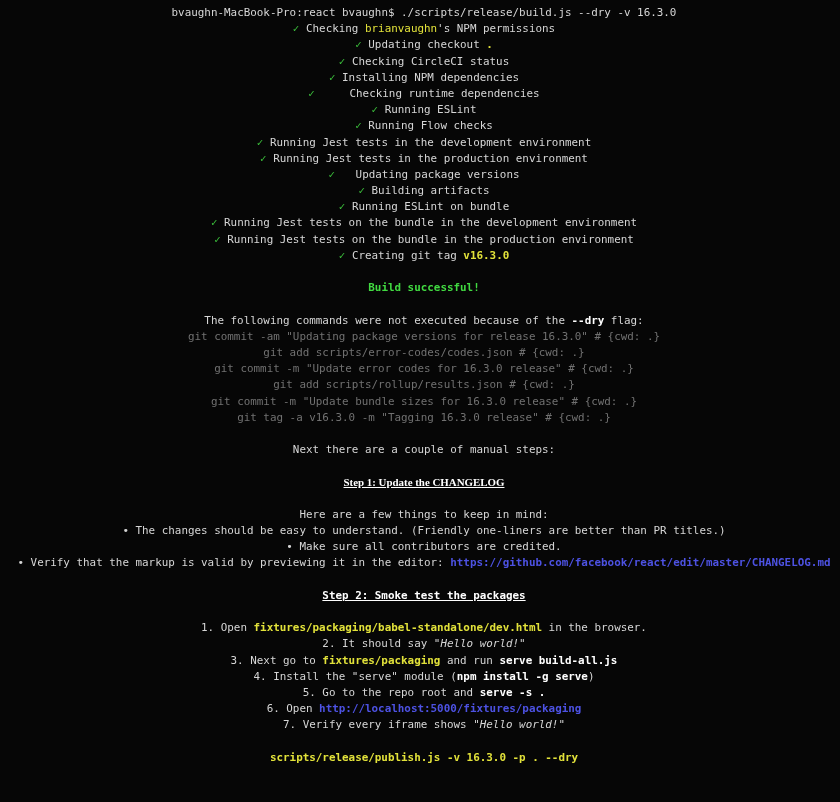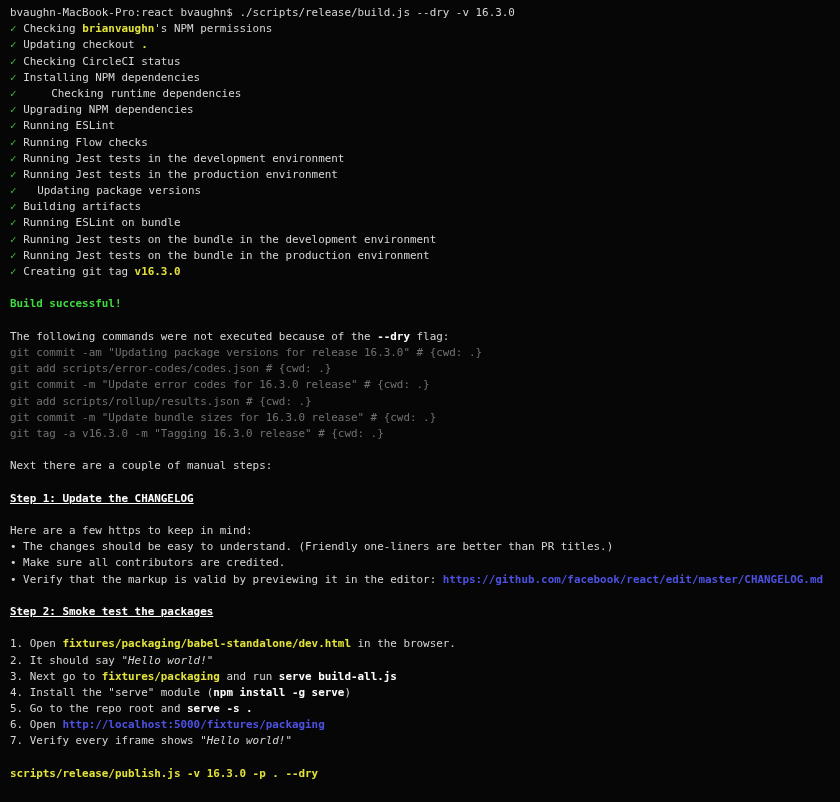--- a/index.html
+++ b/index.html
@@ -17,37 +17,37 @@
     padding: 5px 2px 4px 10px;
     background: #060606;
     font-family: "DejaVu Sans Mono", "Liberation Mono", monospace;
     font-size: 10.9px;
     line-height: 16.2px;
     letter-spacing: 0;
   }
   .term-line {
     white-space: pre;
     height: 16.2px;
+    text-align: center;
   }
   .term-line span {
     white-space: pre;
   }
 </style>
 </head>
 <body>
 
 <div class="terminal">
   <div id="terminal-output">
       <div class="term-line"><span style="color: rgb(214, 214, 214);">bvaughn-MacBook-Pro:react bvaughn$ ./scripts/release/build.js --dry -v 16.3.0</span></div>
-      <div class="term-line"><span style="color: rgb(60, 193, 60);">✓ </span><span style="color: rgb(214, 214, 214);">Checking </span><span style="color: rgb(226, 226, 58); font-weight: bold;">brianvaughn</span><span style="color: rgb(214, 214, 214);">'s NPM permissions</span></div>
+      <div class="term-line"><span style="color: rgb(60, 193, 60);">✓ </span><span style="color: rgb(214, 214, 214);">Checking </span><span style="color: rgb(226, 226, 58); font-weight: normal;">brianvaughn</span><span style="color: rgb(214, 214, 214);">'s NPM permissions</span></div>
       <div class="term-line"><span style="color: rgb(60, 193, 60);">✓ </span><span style="color: rgb(214, 214, 214);">Updating checkout </span><span style="color: rgb(226, 226, 58); font-weight: bold;">.</span></div>
       <div class="term-line"><span style="color: rgb(60, 193, 60);">✓ </span><span style="color: rgb(214, 214, 214);">Checking CircleCI status</span></div>
       <div class="term-line"><span style="color: rgb(60, 193, 60);">✓ </span><span style="color: rgb(214, 214, 214);">Installing NPM dependencies</span></div>
       <div class="term-line"><span style="color: rgb(60, 193, 60);">✓ </span><span style="color: rgb(214, 214, 214); margin-left: 28px;">Checking runtime dependencies</span></div>
-      <div class="term-line"><span style="color: rgb(60, 193, 60);">✓ </span><span style="color: rgb(214, 214, 214);">Upgrading NPM dependencies</span></div>
       <div class="term-line"><span style="color: rgb(60, 193, 60);">✓ </span><span style="color: rgb(214, 214, 214);">Running ESLint</span></div>
       <div class="term-line"><span style="color: rgb(60, 193, 60);">✓ </span><span style="color: rgb(214, 214, 214);">Running Flow checks</span></div>
       <div class="term-line"><span style="color: rgb(60, 193, 60);">✓ </span><span style="color: rgb(214, 214, 214);">Running Jest tests in the development environment</span></div>
       <div class="term-line"><span style="color: rgb(60, 193, 60);">✓ </span><span style="color: rgb(214, 214, 214);">Running Jest tests in the production environment</span></div>
       <div class="term-line"><span style="color: rgb(60, 193, 60);">✓ </span><span style="color: rgb(214, 214, 214); margin-left: 14px;">Updating package versions</span></div>
       <div class="term-line"><span style="color: rgb(60, 193, 60);">✓ </span><span style="color: rgb(214, 214, 214);">Building artifacts</span></div>
       <div class="term-line"><span style="color: rgb(60, 193, 60);">✓ </span><span style="color: rgb(214, 214, 214);">Running ESLint on bundle</span></div>
       <div class="term-line"><span style="color: rgb(60, 193, 60);">✓ </span><span style="color: rgb(214, 214, 214);">Running Jest tests on the bundle in the development environment</span></div>
       <div class="term-line"><span style="color: rgb(60, 193, 60);">✓ </span><span style="color: rgb(214, 214, 214);">Running Jest tests on the bundle in the production environment</span></div>
       <div class="term-line"><span style="color: rgb(60, 193, 60);">✓ </span><span style="color: rgb(214, 214, 214);">Creating git tag </span><span style="color: rgb(226, 226, 58); font-weight: bold;">v16.3.0</span></div>
@@ -57,23 +57,23 @@
       <div class="term-line"><span style="color: rgb(214, 214, 214);">The following commands were not executed because of the </span><span style="color: rgb(255, 255, 255); font-weight: bold;">--dry</span><span style="color: rgb(214, 214, 214);"> flag:</span></div>
       <div class="term-line"><span style="color: rgb(113, 113, 113);">git commit -am "Updating package versions for release 16.3.0" # {cwd: .}</span></div>
       <div class="term-line"><span style="color: rgb(113, 113, 113); margin-top: 41px;">git add scripts/error-codes/codes.json # {cwd: .}</span></div>
       <div class="term-line"><span style="color: rgb(113, 113, 113);">git commit -m "Update error codes for 16.3.0 release" # {cwd: .}</span></div>
       <div class="term-line"><span style="color: rgb(113, 113, 113);">git add scripts/rollup/results.json # {cwd: .}</span></div>
       <div class="term-line"><span style="color: rgb(113, 113, 113);">git commit -m "Update bundle sizes for 16.3.0 release" # {cwd: .}</span></div>
       <div class="term-line"><span style="color: rgb(113, 113, 113);">git tag -a v16.3.0 -m "Tagging 16.3.0 release" # {cwd: .}</span></div>
       <div class="term-line">&nbsp;</div>
       <div class="term-line"><span style="color: rgb(214, 214, 214);">Next there are a couple of manual steps:</span></div>
       <div class="term-line">&nbsp;</div>
-      <div class="term-line"><span style="color: rgb(255, 255, 255); font-weight: bold; text-decoration: underline;">Step 1: Update the CHANGELOG</span></div>
+      <div class="term-line"><span style="color: rgb(255, 255, 255); font-weight: bold; text-decoration: underline; font-family: Liberation Serif, serif;">Step 1: Update the CHANGELOG</span></div>
       <div class="term-line">&nbsp;</div>
-      <div class="term-line"><span style="color: rgb(214, 214, 214);">Here are a few https to keep in mind:</span></div>
+      <div class="term-line"><span style="color: rgb(214, 214, 214);">Here are a few things to keep in mind:</span></div>
       <div class="term-line"><span style="color: rgb(214, 214, 214);">• The changes should be easy to understand. (Friendly one-liners are better than PR titles.)</span></div>
       <div class="term-line"><span style="color: rgb(214, 214, 214);">• Make sure all contributors are credited.</span></div>
       <div class="term-line"><span style="color: rgb(214, 214, 214);">• Verify that the markup is valid by previewing it in the editor: </span><span style="color: rgb(77, 82, 227); font-weight: bold;">https://github.com/facebook/react/edit/master/CHANGELOG.md</span></div>
       <div class="term-line">&nbsp;</div>
       <div class="term-line"><span style="color: rgb(255, 255, 255); font-weight: bold; text-decoration: underline;">Step 2: Smoke test the packages</span></div>
       <div class="term-line">&nbsp;</div>
       <div class="term-line"><span style="color: rgb(214, 214, 214);">1. Open </span><span style="color: rgb(226, 226, 58); font-weight: bold;">fixtures/packaging/babel-standalone/dev.html</span><span style="color: rgb(214, 214, 214);"> in the browser.</span></div>
       <div class="term-line"><span style="color: rgb(214, 214, 214);">2. It should say </span><span style="color: rgb(214, 214, 214); font-style: italic;">"Hello world!"</span></div>
       <div class="term-line"><span style="color: rgb(214, 214, 214);">3. Next go to </span><span style="color: rgb(226, 226, 58); font-weight: bold;">fixtures/packaging</span><span style="color: rgb(214, 214, 214);"> and run </span><span style="color: rgb(255, 255, 255); font-weight: bold;">serve build-all.js</span></div>
       <div class="term-line"><span style="color: rgb(214, 214, 214);">4. Install the "serve" module (</span><span style="color: rgb(255, 255, 255); font-weight: bold;">npm install -g serve</span><span style="color: rgb(214, 214, 214);">)</span></div>

